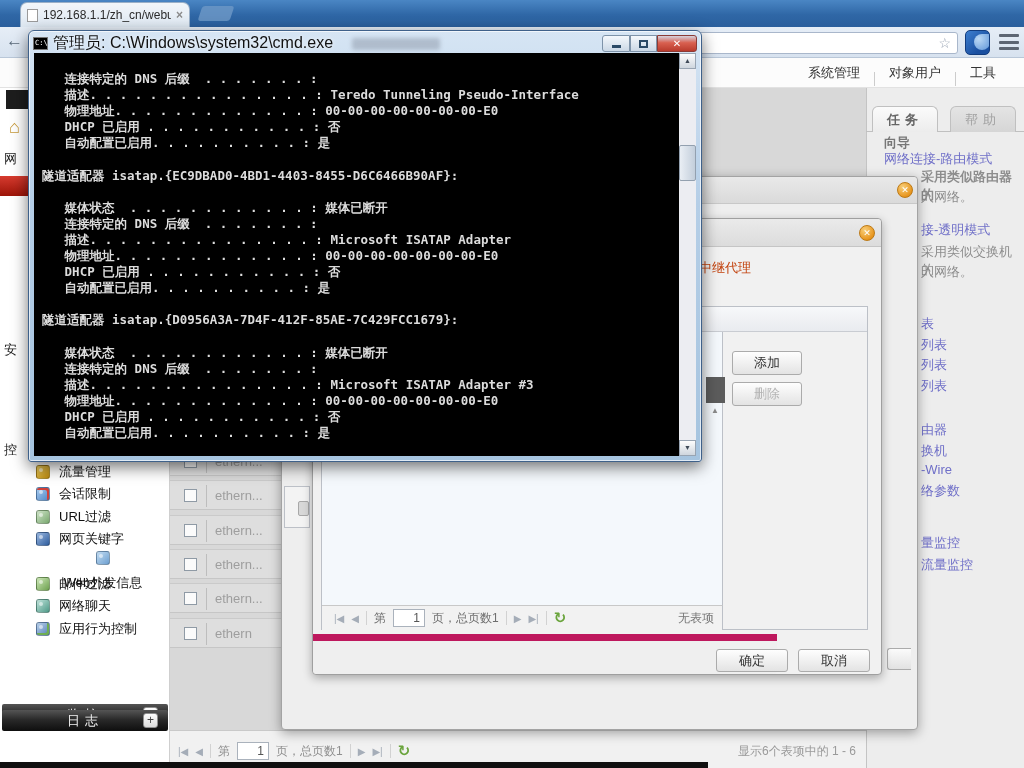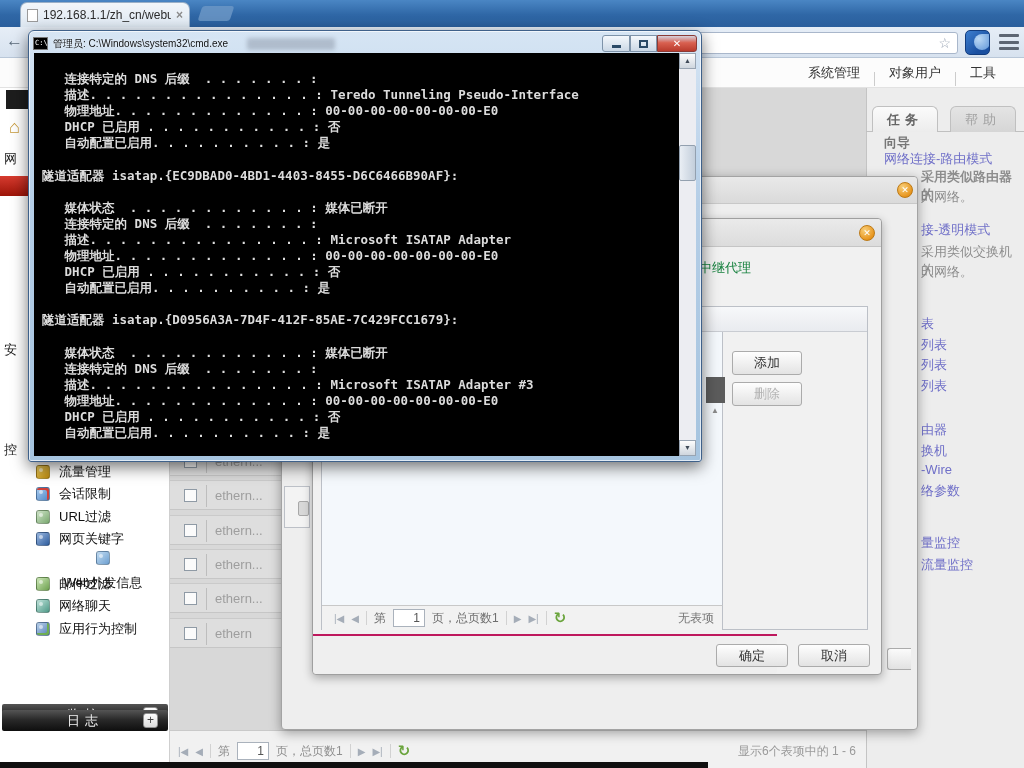--- a/index.html
+++ b/index.html
@@ -98,48 +98,48 @@
     color:#fff; font-size:9px; font-weight:bold; text-align:center; line-height:15px; }
   .outer-sliver-box { position:absolute; left:2px; top:309px; width:26px; height:42px; background:#f3f3f3; border:1px solid #bcc0c7; }
   .outer-sliver-box::after { content:""; position:absolute; left:13px; top:14px; width:9px; height:13px; background:#d8d8d8; border:1px solid #a8a8a8; border-radius:2px; }
   .outer-btn-sliver { position:absolute; left:605px; top:471px; width:24px; height:22px;
     background:linear-gradient(180deg,#fbfbfb,#e2e2e2); border:1px solid #ababab; border-radius:3px 0 0 3px; border-right:none; }
 
   .dlg-inner { left:312px; top:218px; width:570px; height:457px; background:#f1f1f1; border:1px solid #9f9f9f;
     border-radius:4px; box-shadow:0 3px 10px rgba(0,0,0,.3); z-index:20; }
   .dlg-inner-head { position:absolute; left:0; top:0; width:100%; height:28px;
     background:linear-gradient(180deg,#eaeaea,#dcdcdc); border-bottom:1px solid #c5c5c5; border-radius:4px 4px 0 0; }
-  .dlg-label { position:absolute; left:386px; top:40px; color:#15803d; font-size:13px; }
+  .dlg-label { position:absolute; left:386px; top:40px; color:#c2410c; font-size:13px; }
   .fieldset { position:absolute; left:8px; top:87px; width:547px; height:324px; background:#f1f1f1; border:1px solid #bcc0c7; }
   .fs-head { position:absolute; left:0; top:0; width:100%; height:25px;
     background:linear-gradient(180deg,#f7f8fa,#e9ebef); border-bottom:1px solid #c9ccd2; }
   .grid-body { position:absolute; left:0; top:25px; width:401px; height:273px; background:#f4f8fc; border-right:1px solid #bcc0c7; }
   .grid-pager { position:absolute; left:0; top:298px; width:401px; height:25px; background:#f2f2f2;
     border-top:1px solid #c8c8c8; border-right:1px solid #bcc0c7; display:flex; align-items:center; padding-left:12px; gap:7px;
     color:#6f6f6f; font-size:12px; }
   .pg-empty { position:absolute; right:8px; color:#777; font-size:12px; }
   .btn { background:linear-gradient(180deg,#fefefe,#e3e3e3); border:1px solid #ababab; border-radius:3px;
     font-size:13px; color:#333; text-align:center; }
   .dlg-addbtn { position:absolute; left:410px; top:44px; width:70px; height:24px; line-height:22px; }
   .dlg-delbtn { position:absolute; left:410px; top:75px; width:70px; height:24px; line-height:22px; color:#b3b3b3; }
   .dark-cell { position:absolute; left:384px; top:70px; width:19px; height:26px; background:#5c5c5c; }
   .scroll-up { position:absolute; left:389px; top:99px; font-size:8px; color:#8a8a8a; }
-  .dlg-footer { position:absolute; left:0; top:415px; width:464px; height:40px; background:#efefef; border-top:2px solid #be185d; border-radius:0 0 4px 4px; }
+  .dlg-footer { position:absolute; left:0; top:415px; width:464px; height:40px; background:#efefef; border-top:7px solid #be185d; border-radius:0 0 4px 4px; }
   .ok-btn { position:absolute; left:403px; top:8px; width:72px; height:23px; line-height:21px; }
   .cancel-btn { position:absolute; left:485px; top:8px; width:72px; height:23px; line-height:21px; }
 
   
   .cmdwin { left:28px; top:30px; width:674px; height:432px; z-index:30;
     background:linear-gradient(180deg,#d6e5f4 0%,#b5cee7 40%,#a6c4df 100%);
     border:1px solid #3f618a; border-radius:6px 6px 3px 3px;
     box-shadow:0 5px 16px rgba(0,0,0,.55), inset 0 0 0 1px rgba(255,255,255,.65); }
   .cmd-titlebar { position:absolute; left:4px; top:3px; right:4px; height:19px; display:flex; align-items:center; gap:5px; }
   .cmd-ico { width:15px; height:13px; background:#000; border:1px solid #777; color:#fff;
     font-family:"DejaVu Sans Mono",monospace; font-size:7px; line-height:11px; padding-left:1px; }
-  .cmd-title { font-size:10px; color:#111; text-shadow:0 0 4px rgba(255,255,255,.9); white-space:nowrap; }
+  .cmd-title { font-size:16px; color:#111; text-shadow:0 0 4px rgba(255,255,255,.9); white-space:nowrap; }
   .redact { width:88px; height:12px; background:rgba(140,150,165,.5); filter:blur(2px); border-radius:2px; margin-left:14px; }
   .cmd-btns { margin-left:auto; display:flex; }
   .cbtn { height:17px; border:1px solid #7e93a9; display:flex; align-items:center; justify-content:center; }
   .cbtn-min { width:28px; border-radius:3px 0 0 3px; background:linear-gradient(180deg,#f4f8fc,#cbd8e6); }
   .cbtn-max { width:27px; background:linear-gradient(180deg,#f4f8fc,#cbd8e6); }
   .cbtn-close { width:40px; border-radius:0 3px 3px 0; border-color:#8c3b36;
     background:linear-gradient(180deg,#eb9c8c 0%,#d9605023 0%,#d96050 45%,#b93b2d 100%); color:#fff; font-weight:bold; font-size:10px; }
   .glyph-min { width:9px; height:3px; background:#2b4a66; margin-top:6px; }
   .glyph-max { width:9px; height:8px; border:2px solid #2b4a66; }
   .console { position:absolute; left:5px; top:22px; right:5px; bottom:5px; background:#000; overflow:hidden; }

